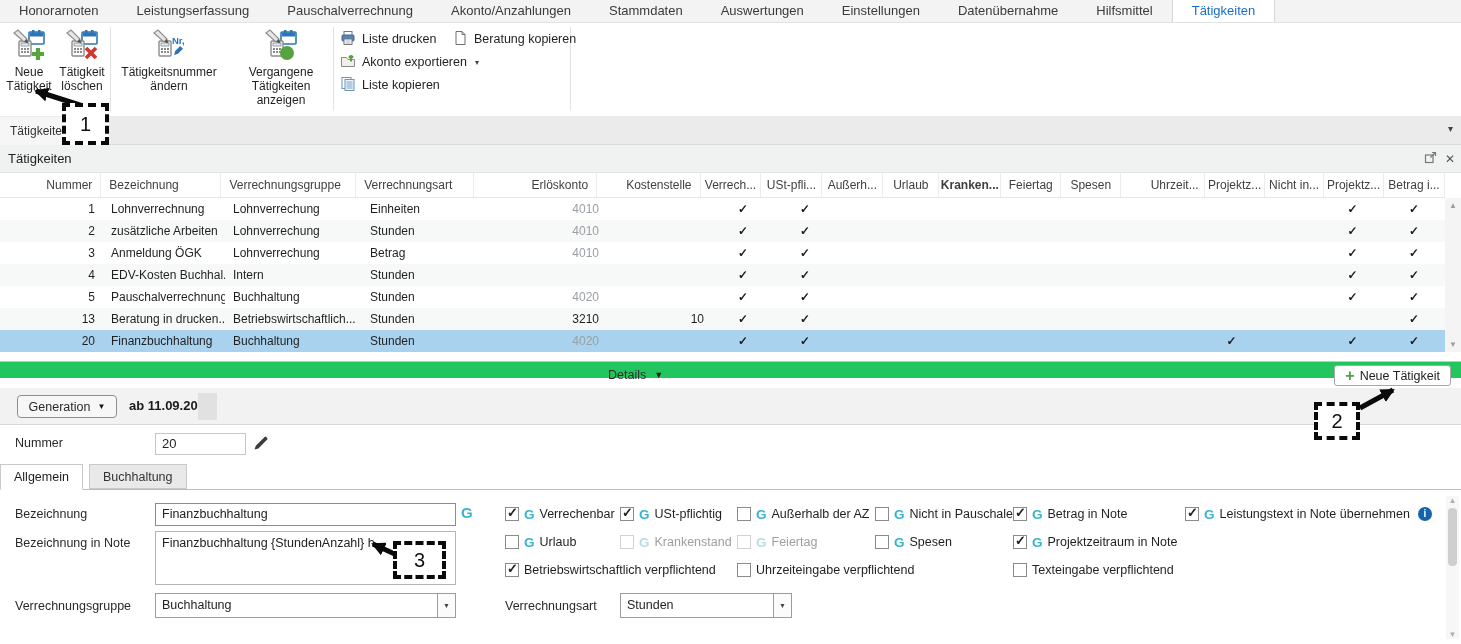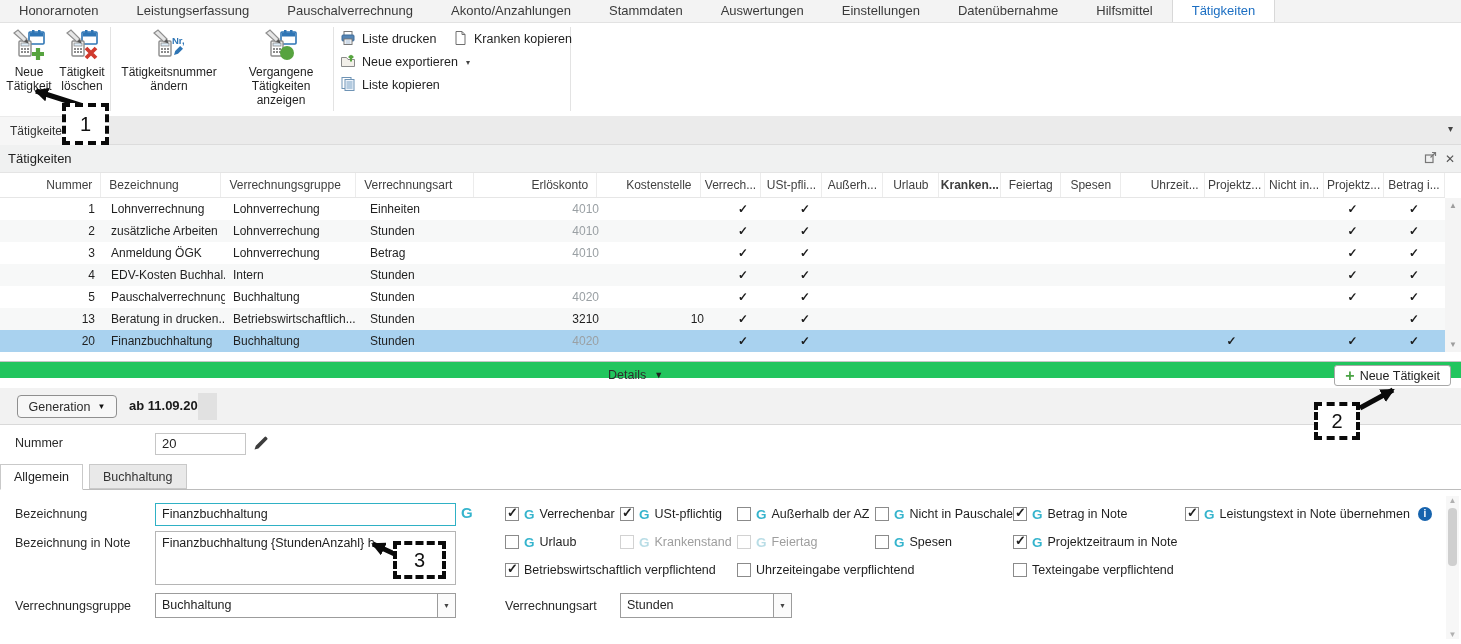--- a/index.html
+++ b/index.html
@@ -230,42 +230,42 @@
             <rect x="5.5" y="10.5" width="5" height="1" fill="#9fb8d2"></rect>
             <rect x="5.5" y="12.5" width="5" height="1" fill="#9fb8d2"></rect>
           </svg></div>
         <div>Liste drucken</div>
       </div>
       <div class="rb-item" style="left: 340px; top: 30px;">
         <div><svg width="16" height="16" viewBox="0 0 16 16">
             <path d="M1.5 4.5 h5 l1.5 2 h6.5 v7 h-13 z" fill="#f2efe9" stroke="#8a8a8a"></path>
             <path d="M11 8.5 V2.5 M11 2.5 L8.8 4.7 M11 2.5 L13.2 4.7" stroke="#57a33f" stroke-width="2" fill="none"></path>
           </svg></div>
-        <div>Neue exportieren</div>
+        <div>Akonto exportieren</div>
         <div class="rb-caret">▾</div>
       </div>
       <div class="rb-item" style="left: 340px; top: 53px;">
         <div><svg width="16" height="16" viewBox="0 0 16 16">
             <rect x="2" y="1.5" width="9" height="11" fill="#fff" stroke="#6f94b5"></rect>
             <rect x="5" y="3.5" width="9" height="11" fill="#eef4fb" stroke="#6f94b5"></rect>
             <g stroke="#7ba2c4" stroke-width="1">
               <line x1="6.5" y1="6" x2="12.5" y2="6"></line>
               <line x1="6.5" y1="8" x2="12.5" y2="8"></line>
               <line x1="6.5" y1="10" x2="12.5" y2="10"></line>
               <line x1="6.5" y1="12" x2="12.5" y2="12"></line>
             </g>
           </svg></div>
         <div>Liste kopieren</div>
       </div>
       <div class="rb-item" style="left: 452px; top: 7px;">
         <div><svg width="16" height="16" viewBox="0 0 16 16">
             <path d="M4 1.5 h6 l3 3 v10 h-9 z" fill="#fff" stroke="#6f6f6f"></path>
             <path d="M10 1.5 v3 h3" fill="none" stroke="#6f6f6f"></path>
           </svg></div>
-        <div>Kranken kopieren</div>
+        <div>Beratung kopieren</div>
       </div>
     </div>
 
   <div class="doctabs">
     <div class="doctab">Tätigkeiten</div>
     <div class="strip-caret">▾</div>
   </div>
 
   <div class="panelhead">
     <span>Tätigkeiten</span>

